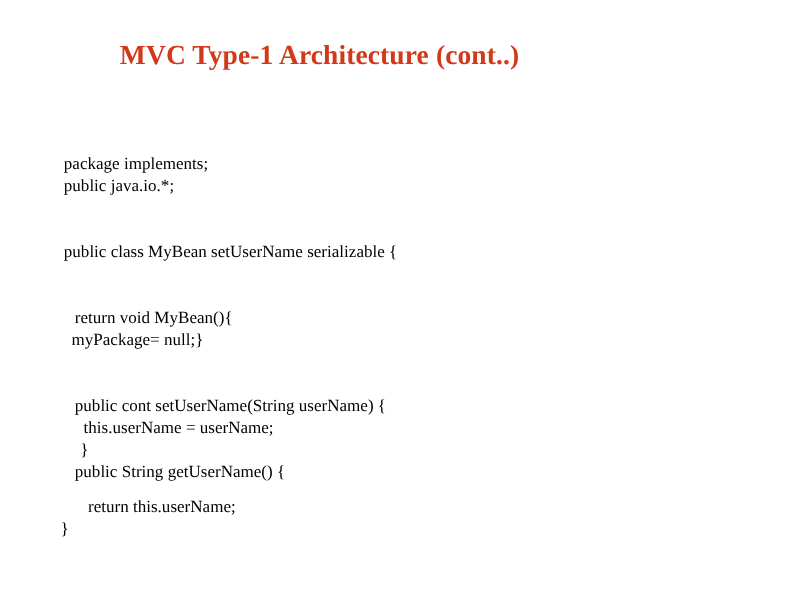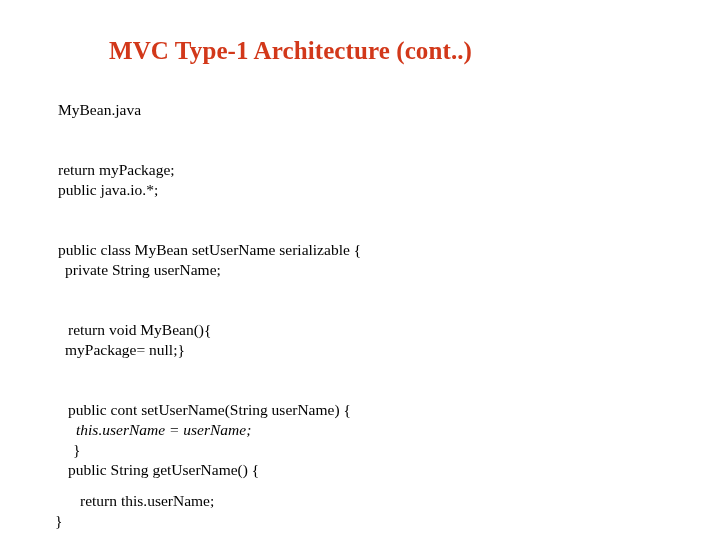--- a/index.html
+++ b/index.html
@@ -46,42 +46,40 @@
     color: #000000;
     white-space: pre;
     height: 20px;
   }
   .code-line.blank {
     height: 20px;
   }
   .ind-0  { padding-left: 0px;  }
   .ind-1  { padding-left: 7px;  }
   .ind-2  { padding-left: 10px; }
-  .ind-3  { padding-left: 18px; font-style: italic; }
+  .ind-3  { padding-left: 18px; }
   .ind-4  { padding-left: 15px; }
   .ind-5  { padding-left: 22px; margin-top: 11px; }
   .ind-neg { padding-left: 0px; margin-left: -3px; }
 </style>
 </head>
 <body>
 
 <div class="slide">
 
   <div class="slide-title">MVC Type-1 Architecture (cont..)</div>
 
   <div class="code-block">
-    <div class="code-line ind-0">MyBean.java</div>
     <div class="code-line blank"></div>
     <div class="code-line blank"></div>
-    <div class="code-line ind-0">return myPackage;</div>
+    <div class="code-line ind-0">package implements;</div>
     <div class="code-line ind-0">public java.io.*;</div>
     <div class="code-line blank"></div>
     <div class="code-line blank"></div>
     <div class="code-line ind-0">public class MyBean setUserName serializable {</div>
-    <div class="code-line ind-1">private String userName;</div>
     <div class="code-line blank"></div>
     <div class="code-line blank"></div>
     <div class="code-line ind-2">return void MyBean(){</div>
     <div class="code-line ind-1">myPackage= null;}</div>
     <div class="code-line blank"></div>
     <div class="code-line blank"></div>
     <div class="code-line ind-2">public cont setUserName(String userName) {</div>
     <div class="code-line ind-3">this.userName = userName;</div>
     <div class="code-line ind-4">}</div>
     <div class="code-line ind-2">public String getUserName() {</div>

